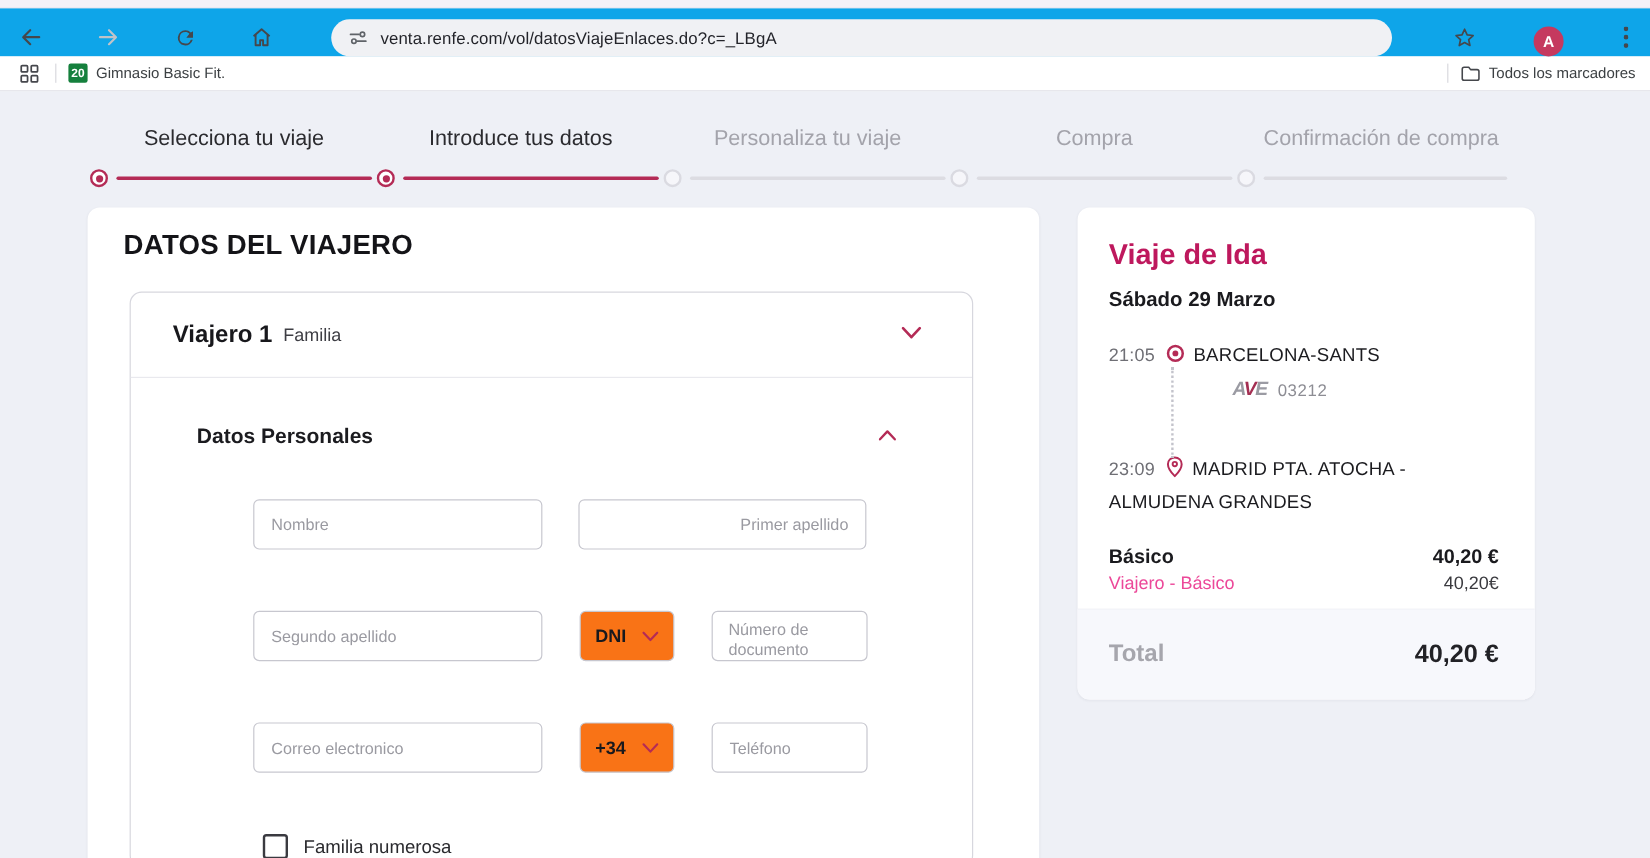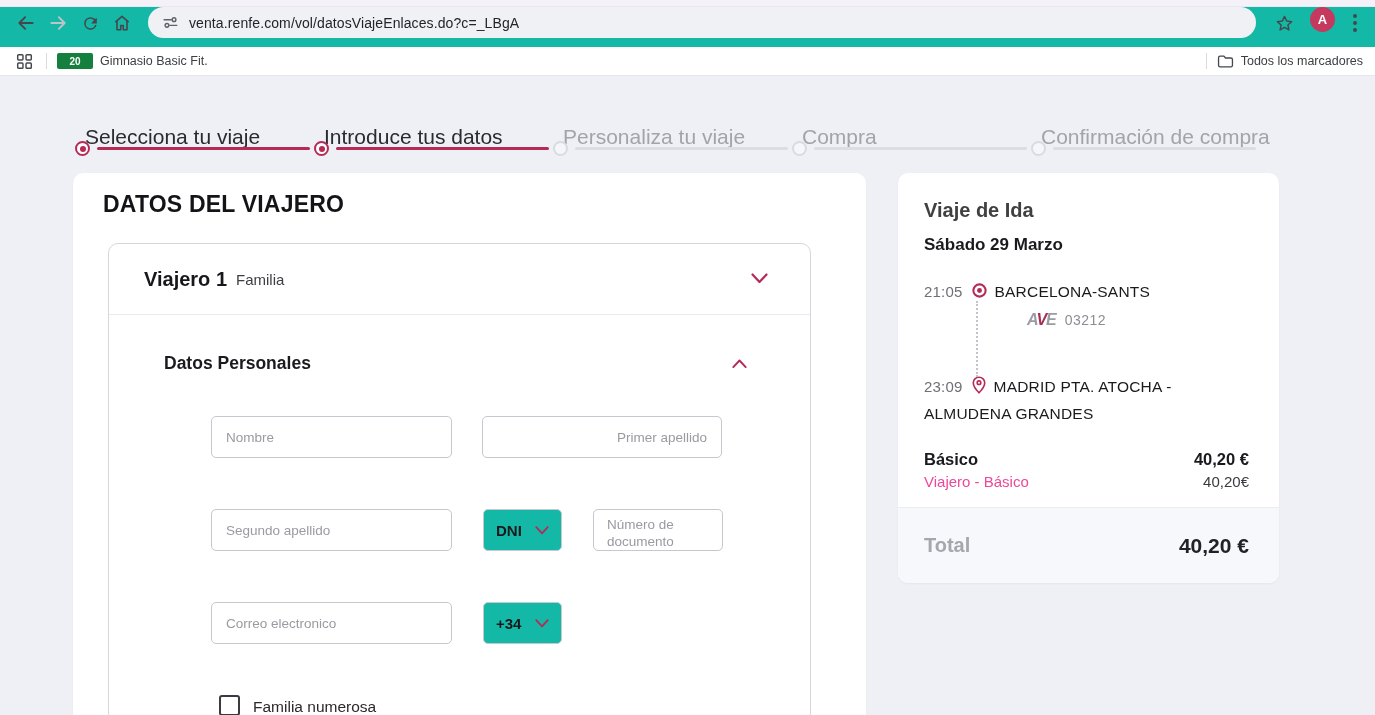--- a/index.html
+++ b/index.html
@@ -1,36 +1,36 @@
 <!DOCTYPE html>
 <html><head>
 <meta charset="utf-8">
 <style>
   * { margin:0; padding:0; box-sizing:border-box; }
   html,body { width:1375px; height:715px; overflow:hidden; }
   body { font-family:"Liberation Sans", sans-serif; background:#eef0f6; color:#1d1d20; }
 
   
   .top-strip { height:7px; background:#f4f2f8; border-bottom:1px solid #eae7f0; }
-  .toolbar { height:40px; background:#14b8a6; display:flex; align-items:flex-start; padding:0 10px; }
+  .toolbar { height:40px; background:#0ea5e9; display:flex; align-items:flex-end; padding:0 10px;gap:32px; }
   .nav-btn { width:32px; height:32px; border-radius:50%; display:flex; align-items:center; justify-content:center; flex:0 0 auto; cursor:pointer; }
   .nav-btn svg { display:block; }
   .urlbar { flex:1; height:31px; background:#f0f1f4; border-radius:16px; margin:0 12px 0 10px; display:flex; align-items:center; padding:0 14px; }
   .urlbar .url-text { font-size:14px; color:#23242a; margin-left:10px; letter-spacing:.1px; }
   .avatar { width:25px; height:25px; border-radius:50%; background:#c5395f; color:#fff; font-size:13px; font-weight:700; display:flex; align-items:center; justify-content:center; margin:0 10px; }
   .bookmarks { height:29px; background:#fff; border-bottom:1px solid #e7e7ec; display:flex; align-items:center; padding:0 12px; font-size:12.5px; color:#3c4043; }
   .bm-sep { width:1px; height:16px; background:#d9d9de; margin:0 10px; }
   .bm-item { display:flex; align-items:center; gap:7px; cursor:pointer; }
-  .favicon-20 { width:36px; height:16px; background:#15803d; color:#fff; font-size:10px; font-weight:700; display:flex; align-items:center; justify-content:center; border-radius:2px; }
+  .favicon-20 { width:16px; height:16px; background:#15803d; color:#fff; font-size:10px; font-weight:700; display:flex; align-items:center; justify-content:center; border-radius:2px; }
   .bm-right { margin-left:auto; display:flex; align-items:center; }
 
   
   .stepper { position:absolute; left:75px; top:105px; width:1196px; display:flex; }
   .step { position:relative; width:239px; height:56px; cursor:pointer; }
-  .step .label { position:absolute; top:20px; left:10px; width:220px; text-align:left; font-size:21px; color:#2b2b2f; white-space:nowrap; }
+  .step .label { position:absolute; top:0; left:10px; width:220px; text-align:center; font-size:18px; color:#2b2b2f; white-space:nowrap; }
   .step.inactive .label { color:#a3a3ab; }
   .step .dot { position:absolute; left:0; top:36px; width:15px; height:15px; border-radius:50%; background:#fff; border:2px solid #b42b56; }
   .step .dot::after { content:""; position:absolute; left:2.5px; top:2.5px; width:6px; height:6px; border-radius:50%; background:#b42b56; }
   .step.inactive .dot { border:2px solid #dadae1; background:#f6f6fa; }
   .step.inactive .dot::after { display:none; }
   .step .line { position:absolute; left:22px; right:4px; top:42px; height:3px; border-radius:2px; background:#b42b56; }
   .step.inactive .line { background:#dcdce2; }
   .step:last-child .line { right:14px; }
 
   
@@ -44,32 +44,32 @@
   .section-head { display:flex; align-items:center; margin:38px 63px 0 55px; }
   .section-head .stitle { font-size:17.5px; font-weight:800; color:#1b1b1f; }
   .section-head .chev { margin-left:auto; cursor:pointer; }
   .form-area { margin:42px 0 0 102px; }
   .frow { display:flex; margin-bottom:51px; }
   .inp { height:42px; border:1px solid #c7c7cf; border-radius:5px; background:#fff; font-family:"Liberation Sans",sans-serif; font-size:13.5px; color:#1d1d20; padding:0 14px; outline:none; }
   .inp::placeholder { color:#9a9aa1; }
   .w-lg { width:241px; }
   .w-lg2 { width:240px; margin-left:30px;text-align:right; }
   .w-sm { width:130px; margin-left:31px; }
-  .sel { width:79px; height:42px; margin-left:31px; border:1px solid #c7c7cf; border-radius:5px; display:flex; align-items:center; justify-content:space-between; padding:0 12px; cursor:pointer; background:#14b8a6;text-align:right; }
+  .sel { width:79px; height:42px; margin-left:31px; border:1px solid #c7c7cf; border-radius:5px; display:flex; align-items:center; justify-content:space-between; padding:0 12px; cursor:pointer; background:#f97316;text-align:right; }
   .sel .sval { font-size:15px; font-weight:700; color:#19191d; }
   .inp-multi { border:1px solid #c7c7cf; border-radius:5px; padding:6px 13px 0; cursor:text; }
   .inp-multi .ph { display:block; font-size:13.5px; line-height:17px; color:#9a9aa1; }
   .check-row { display:flex; align-items:flex-start; gap:13px; margin:9px 0 0 110px; }
   .checkbox { width:21px; height:21px; border:2px solid #3a3a40; border-radius:3px; background:#fff; cursor:pointer; }
   .check-row .clabel { font-size:15.5px; color:#2a2a2e; padding-top:3px; }
 
   
   .summary { position:absolute; left:898px; top:173px; width:381px; height:410px; background:#fff; border-radius:10px; box-shadow:0 1px 2px rgba(30,30,60,.05); display:flex; flex-direction:column; }
   .sum-body { padding:26px 30px 0 26px; flex:1; }
-  .sum-title { font-size:20px; font-weight:800; color:#404040; }
+  .sum-title { font-size:24px; font-weight:800; color:#be185d; }
   .sum-date { font-size:17px; font-weight:800; color:#1a1a1e; margin-top:13px; }
   .route { position:relative; margin-top:24px; }
   .route .dotline { position:absolute; left:52px; top:22px; height:76px; border-left:2px dotted #c3c3cb; }
   .r-row { font-size:15.5px; color:#1b1b1f; line-height:25px; letter-spacing:.2px; }
   .r-row .time { color:#6f6f75; font-size:15px; margin-right:8px; }
   .r-row .ricon { display:inline-block; vertical-align:-2px; margin-right:7px; }
   .train-row { margin:5px 0 0 62px; display:flex; align-items:center; gap:9px; }
   .ave { font-size:16px; font-weight:800; font-style:italic; letter-spacing:-1px; color:#9b9ba3;margin-left:41px; }
   .ave .v { color:#a42f52; }
   .train-num { font-size:14px; color:#8d8d94; letter-spacing:.5px; }
@@ -234,20 +234,21 @@
         </div>
       </div>
       <div class="frow">
         <input class="inp w-lg" placeholder="Correo electronico" style="">
         <div class="sel">
           <span class="sval">+34</span>
           <svg width="14" height="9" viewBox="0 0 17 11" fill="none" stroke="#b42b56" stroke-width="2.2" stroke-linecap="round" stroke-linejoin="round">
               <polyline points="1.5,1.5 8.5,9 15.5,1.5"></polyline>
             </svg>
         </div>
+        <input class="inp w-sm" placeholder="Teléfono" style="">
       </div>
 
       <div class="check-row" style="margin-left:8px;">
         <div class="checkbox"></div>
         <span class="clabel">Familia numerosa</span>
       </div>
     </div>
   </div>
 </div>
 

